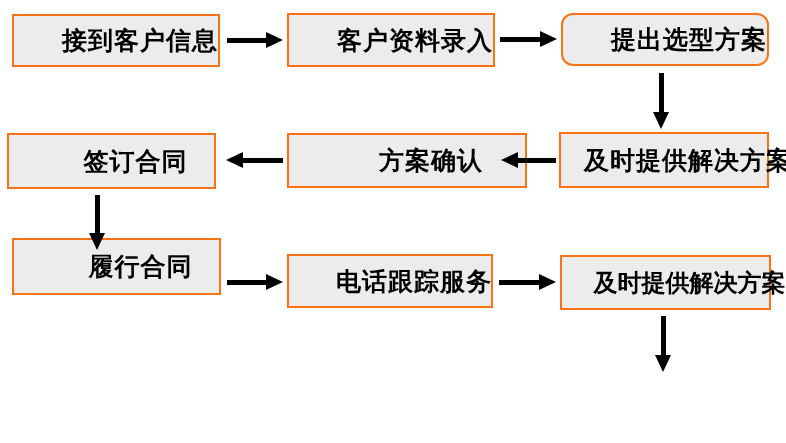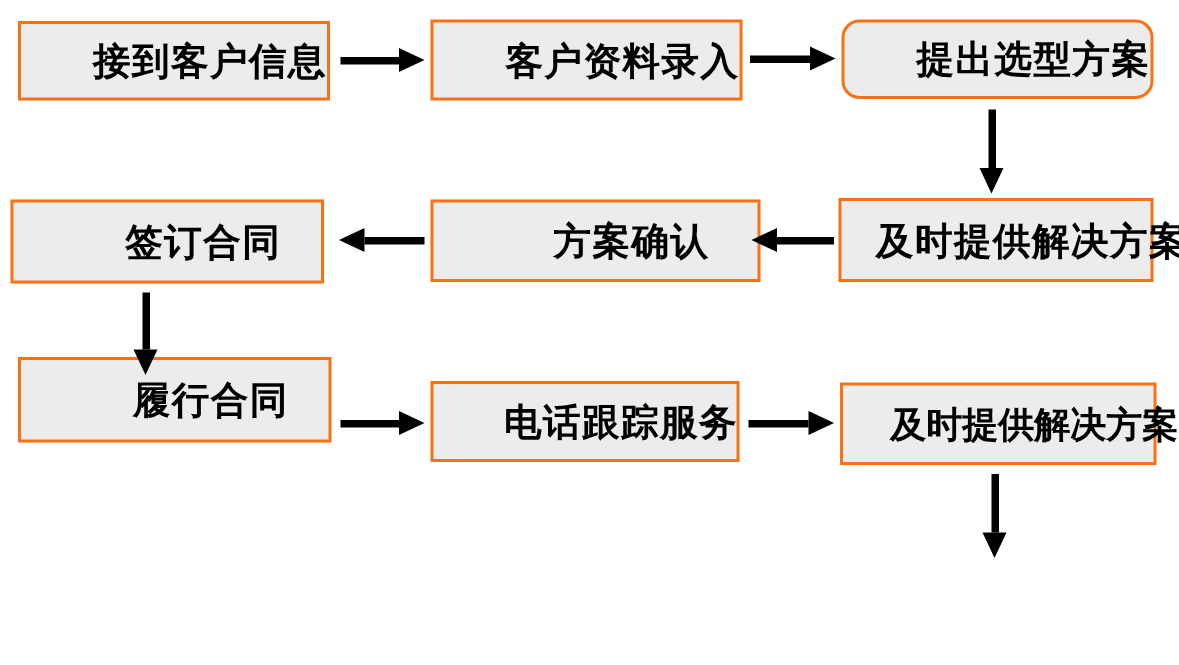--- a/index.html
+++ b/index.html
@@ -31,21 +31,21 @@
     text-align: center;
     padding-left: 48px;
   }
   .node.tight { letter-spacing: 0; font-size: 24px; }
 
   
   .n0 { left: 12px;  top: 14px;  width: 208px; height: 53px; }
   .n1 { left: 287px; top: 13px;  width: 208px; height: 54px; }
   .n2 { left: 561px; top: 13px;  width: 208px; height: 53px; border-radius: 12px; }
   .n3 { left: 559px; top: 132px; width: 210px; height: 56px; }
-  .n4 { left: 287px; top: 133px; width: 220px; height: 55px; }
+  .n4 { left: 287px; top: 133px; width: 240px; height: 55px; }
   .n5 { left: 7px;  top: 133px; width: 209px; height: 56px; }
   .n6 { left: 12px;  top: 238px; width: 209px; height: 57px; }
   .n7 { left: 287px; top: 254px; width: 206px; height: 54px; }
   .n8 { left: 560px; top: 255px; width: 211px; height: 55px; }
   .n9 { left: 561px; top: 375px; width: 210px; height: 55px; }
 
   
   .arrow-h {
     position: absolute;
     display: flex;

